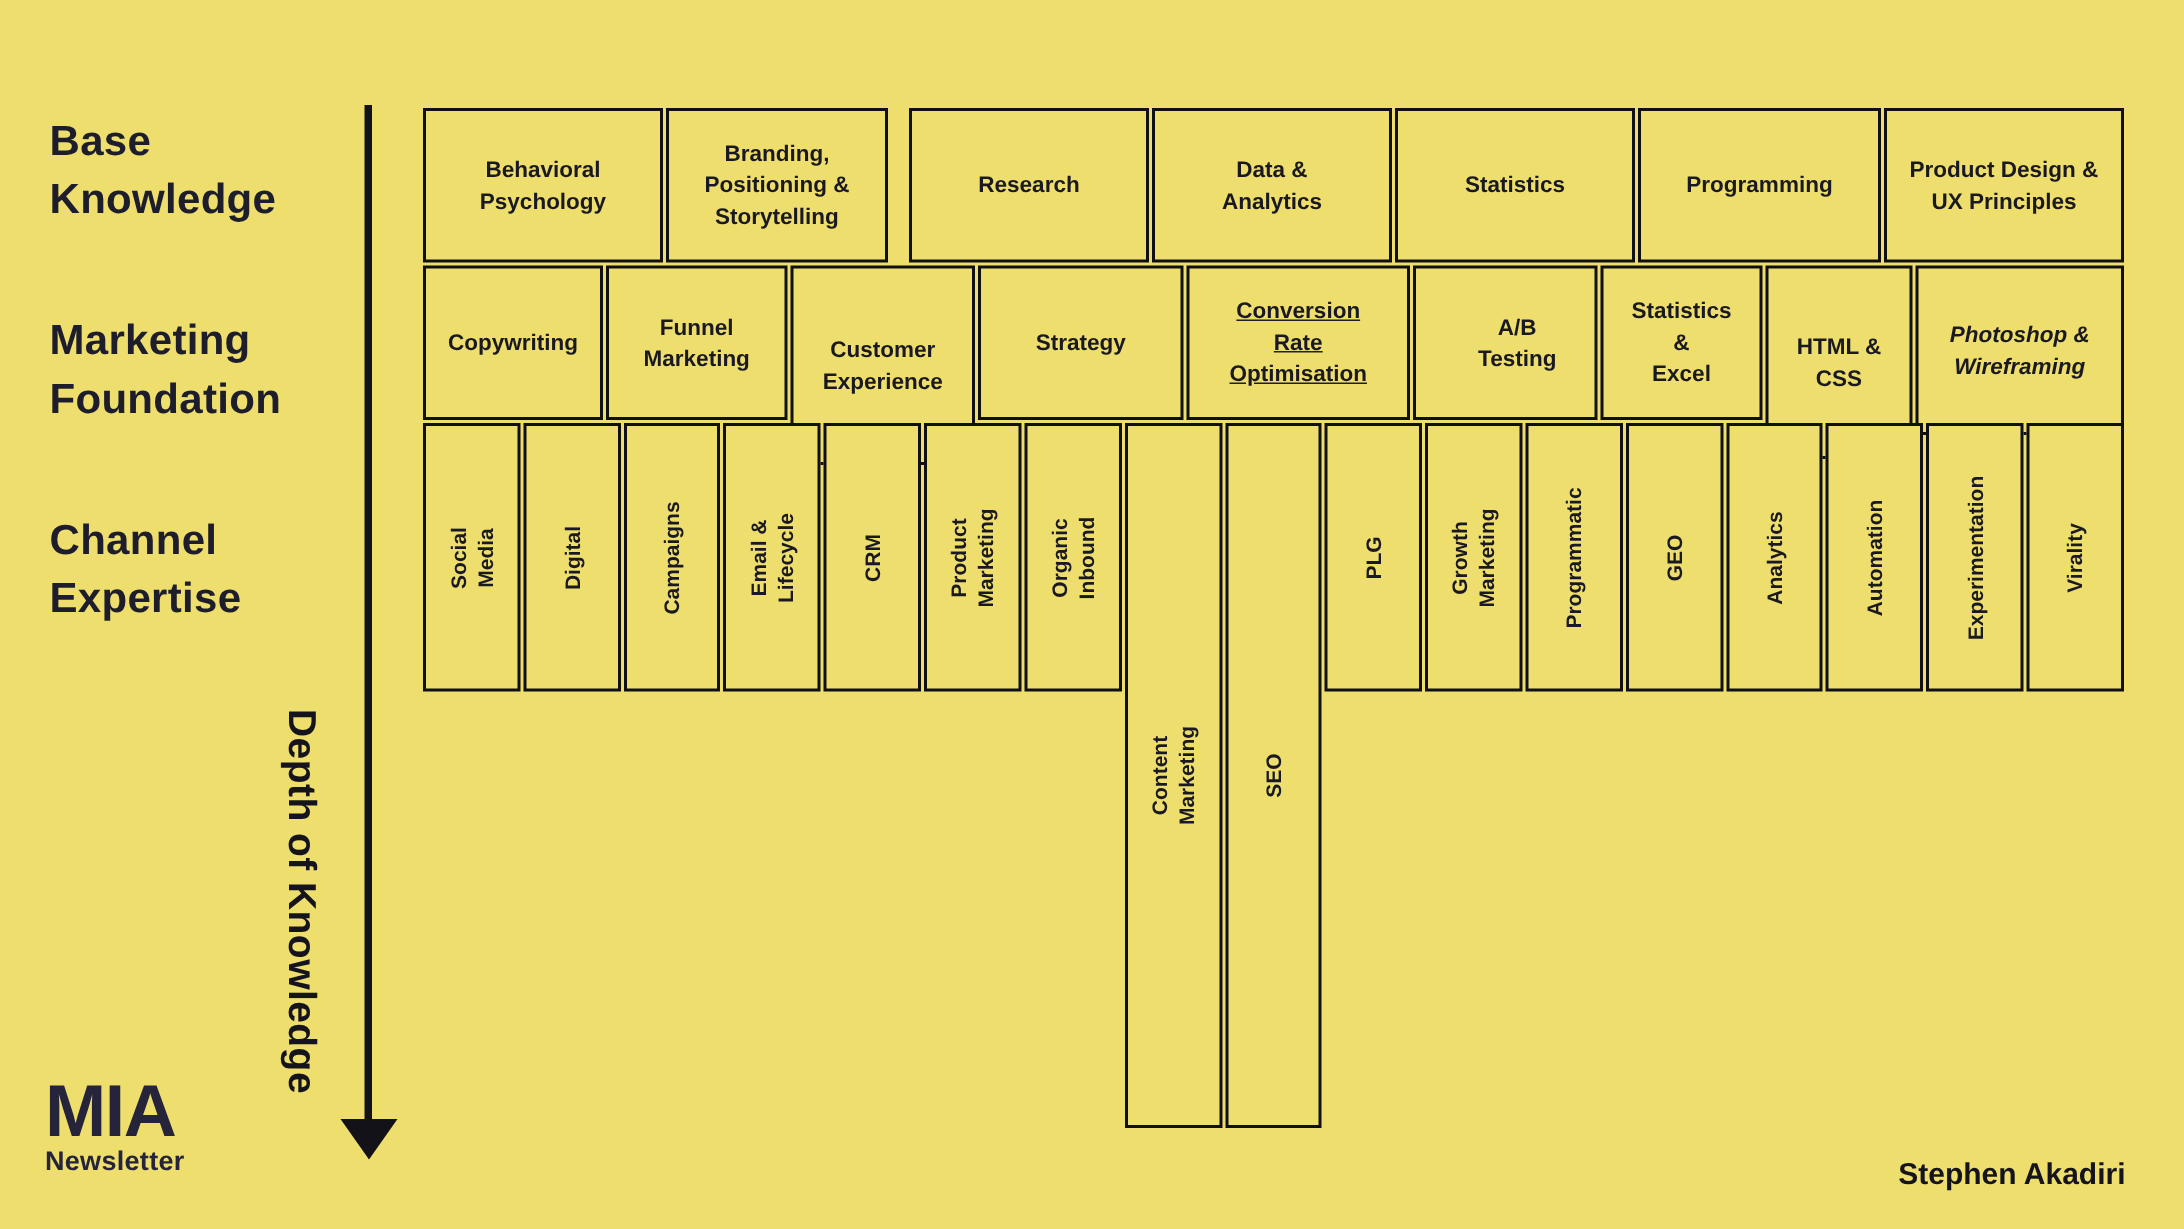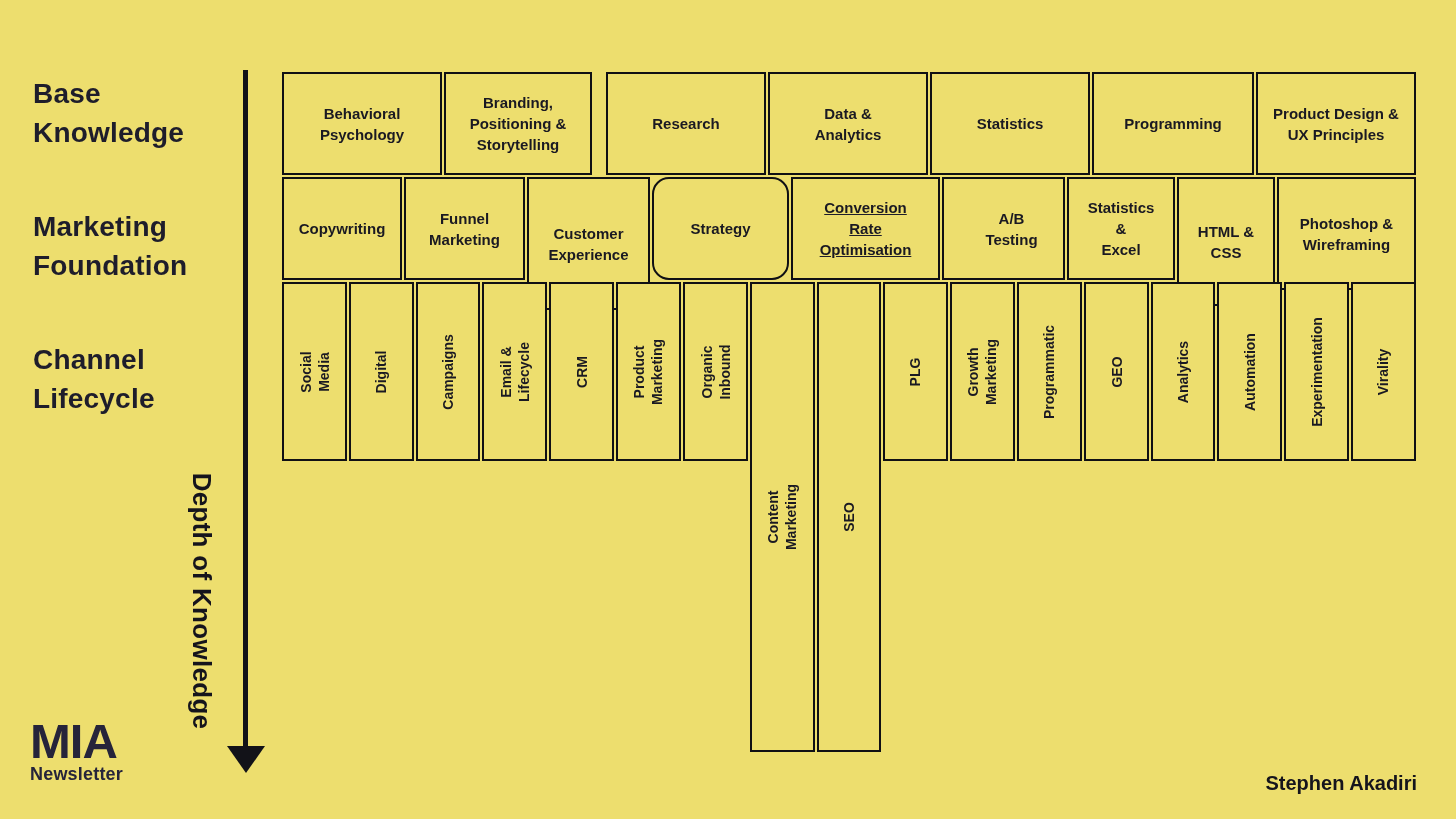--- a/index.html
+++ b/index.html
@@ -75,21 +75,21 @@
 </head>
 <body>
 
 <div class="stage">
 
   <div class="cat-label cat-base">Base
 Knowledge</div>
   <div class="cat-label cat-marketing">Marketing
 Foundation</div>
   <div class="cat-label cat-channel">Channel
-Lifecycle</div>
+Expertise</div>
 
   <div class="arrow-line"></div>
   <div class="arrow-head"></div>
   <div class="depth-label">Depth of Knowledge</div>
 
   <div id="grid">
       <div class="cell" style="left: 282px; top: 72px; width: 160px; height: 103px;">
         <span>Behavioral
 Psychology</span>
       </div>
@@ -119,42 +119,42 @@
         <span>Copywriting</span>
       </div>
       <div class="cell" style="left: 404px; top: 177px; width: 121px; height: 103px;">
         <span>Funnel
 Marketing</span>
       </div>
       <div class="cell" style="left: 527px; top: 177px; width: 123px; height: 133px;">
         <span>Customer
 Experience</span>
       </div>
-      <div class="cell" style="left: 652px; top: 177px; width: 137px; height: 103px; border-radius: 17px;">
+      <div class="cell" style="left: 652px; top: 177px; width: 137px; height: 103px;">
         <span>Strategy</span>
       </div>
       <div class="cell" style="left: 791px; top: 177px; width: 149px; height: 103px; text-decoration: underline;">
         <span>Conversion
 Rate
 Optimisation</span>
       </div>
       <div class="cell" style="left: 942px; top: 177px; width: 123px; height: 103px; padding-left: 16px;">
         <span>A/B
 Testing</span>
       </div>
       <div class="cell" style="left: 1067px; top: 177px; width: 108px; height: 103px;">
         <span>Statistics
 &amp;
 Excel</span>
       </div>
       <div class="cell" style="left: 1177px; top: 177px; width: 98px; height: 129px;">
         <span>HTML &amp;
 CSS</span>
       </div>
-      <div class="cell" style="left: 1277px; top: 177px; width: 139px; height: 113px;">
+      <div class="cell" style="left: 1277px; top: 177px; width: 139px; height: 113px; font-style: italic;">
         <span>Photoshop &amp;
 Wireframing</span>
       </div>
       <div class="cell vrow" style="left: 282px; top: 282px; width: 65px; height: 179px;">
         <span>Social Media</span>
       </div>
       <div class="cell vrow" style="left: 349px; top: 282px; width: 65px; height: 179px;">
         <span>Digital</span>
       </div>
       <div class="cell vrow" style="left: 416px; top: 282px; width: 64px; height: 179px;">

